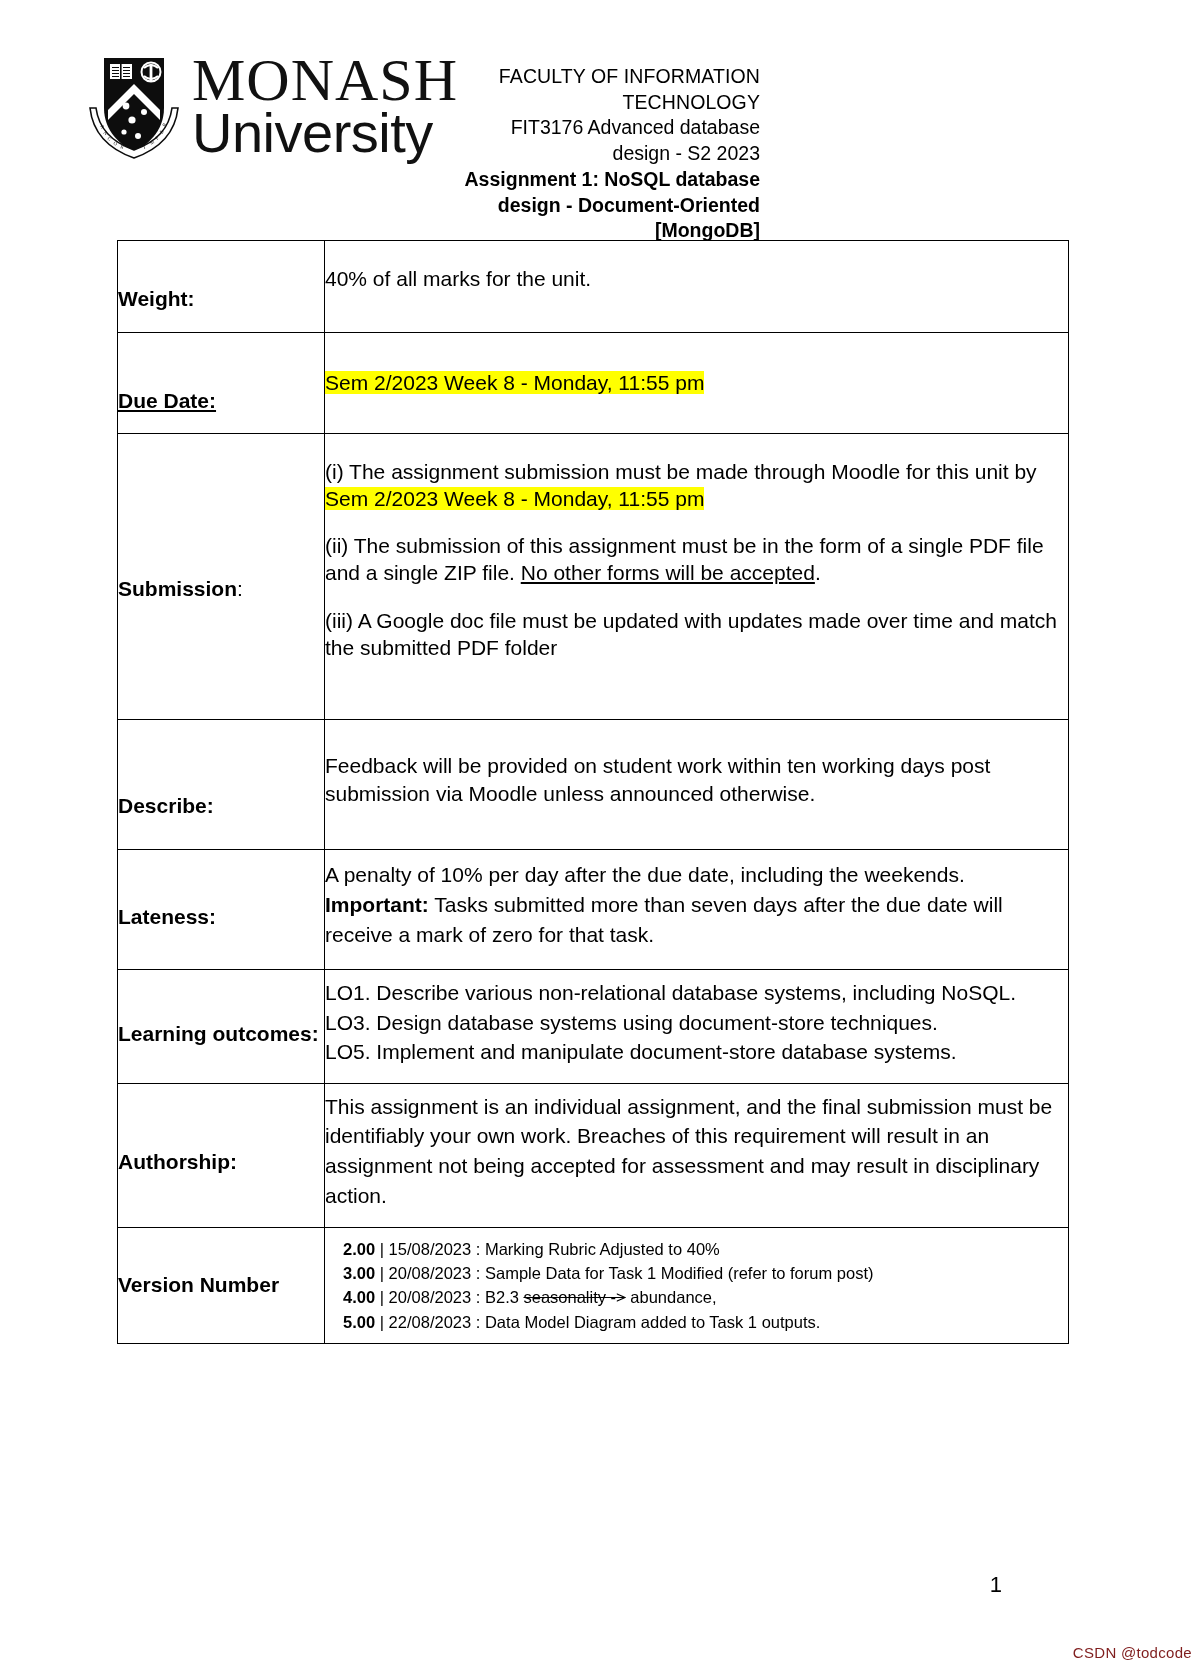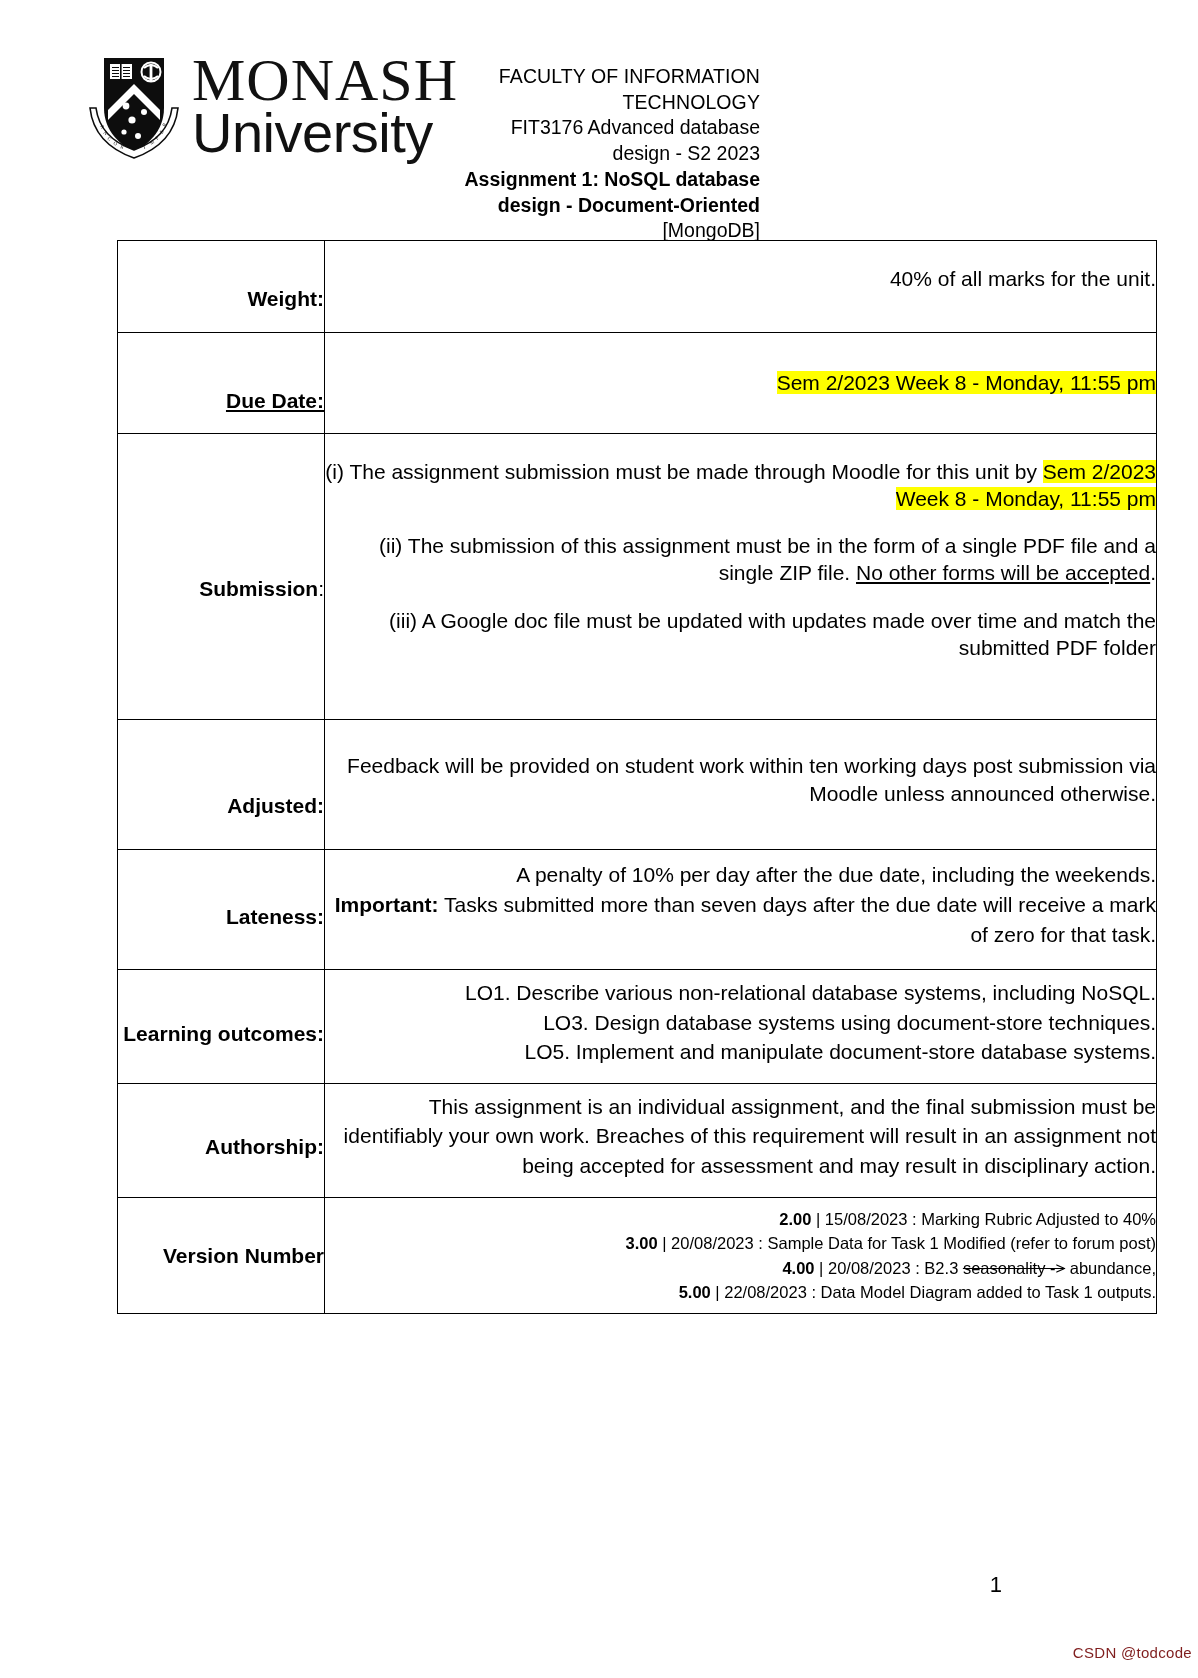--- a/index.html
+++ b/index.html
@@ -67,31 +67,30 @@
   .header-text {
     text-align: right;
     margin-right: 200px;
     margin-top: 24px;
     font-size: 19.5px;
     line-height: 1.32;
   }
   .header-text .faculty { font-weight: 400; letter-spacing: 0.1px; }
   .header-text .unit { font-weight: 400; }
   .header-text .assign { font-weight: 700; }
-  .header-text .db { font-weight: 400; }
+  .header-text .db { font-weight: 700; }
 
   
   .info-table {
     position: absolute;
     left: 117px;
     top: 240px;
-    width: 1040px;
+    width: 952px;
     border-collapse: collapse;
     table-layout: fixed;
-    text-align: right;
   }
   .info-table td {
     border: 1.6px solid #000;
     vertical-align: middle;
     padding: 0;
   }
   .lbl-cell {
     width: 207px;
     padding: 10px 0 10px 9px;
     font-weight: 700;
@@ -258,21 +257,21 @@
           <span class="b">Submission</span><span class="nb">:</span>
         </td>
         <td class="val-cell val-top">
           <p><span>(i) The assignment submission must be made through Moodle for this unit by </span><span class="hl">Sem 2/2023 Week 8 - Monday, 11:55 pm</span></p>
           <p><span>(ii) The submission of this assignment must be in the form of a single PDF file and a single ZIP file. </span><span class="u">No other forms will be accepted</span><span>.</span></p>
           <p>(iii) A Google doc file must be updated with updates made over time and match the submitted PDF folder</p>
         </td>
       </tr>
 
       <tr class="row-feed">
-        <td class="lbl-cell lbl-top">Adjusted:</td>
+        <td class="lbl-cell lbl-top">Describe:</td>
         <td class="val-cell val-top">Feedback will be provided on student work within ten working days post submission via Moodle unless announced otherwise.</td>
       </tr>
 
       <tr class="row-late">
         <td class="lbl-cell lbl-top">Lateness:</td>
         <td class="val-cell val-top">
           <span class="ln">A penalty of 10% per day after the due date, including the weekends.</span>
           <span class="ln"><span class="b">Important:</span><span> Tasks submitted more than seven days after the due date will receive a mark of zero for that task.</span></span>
         </td>
       </tr>

